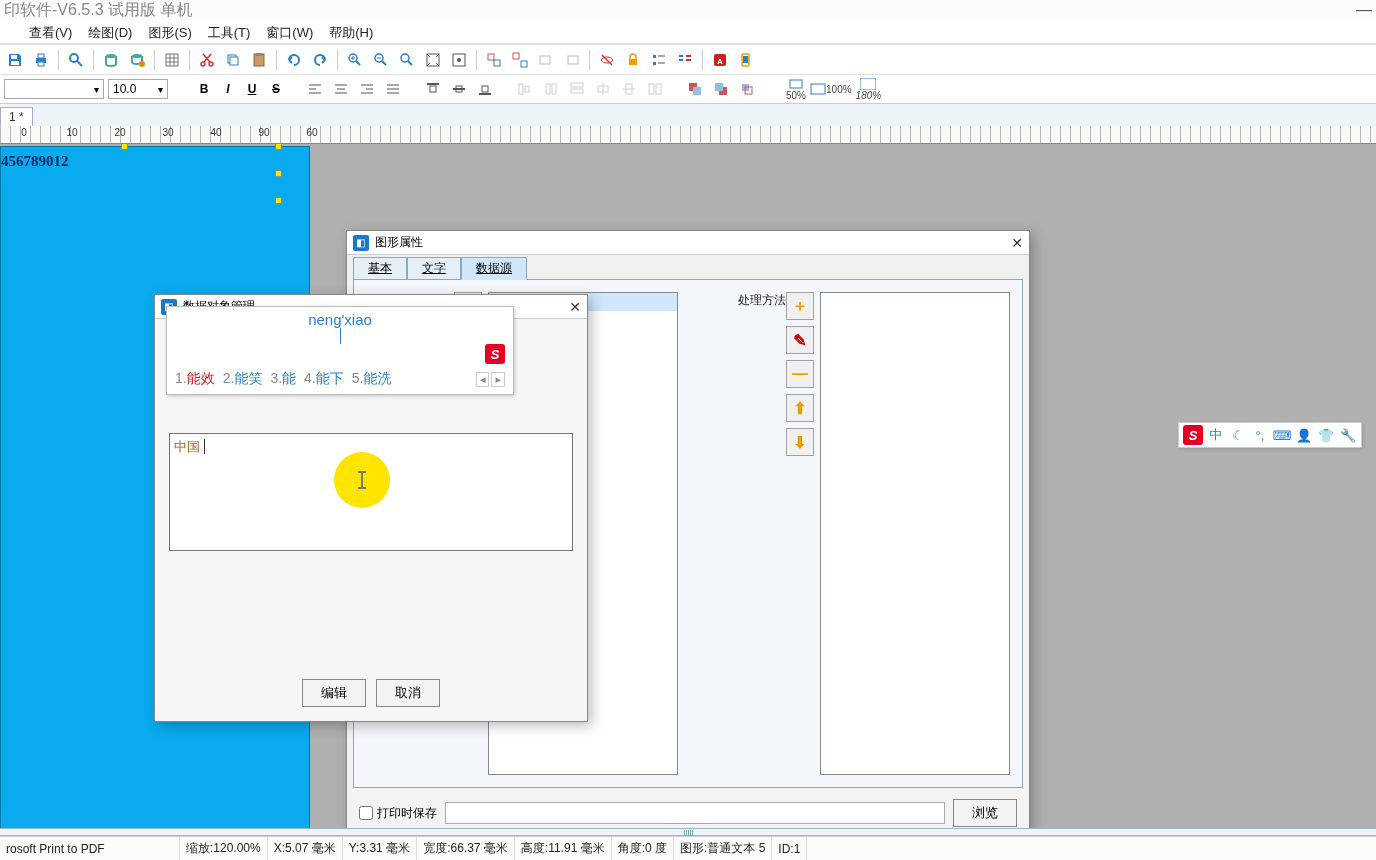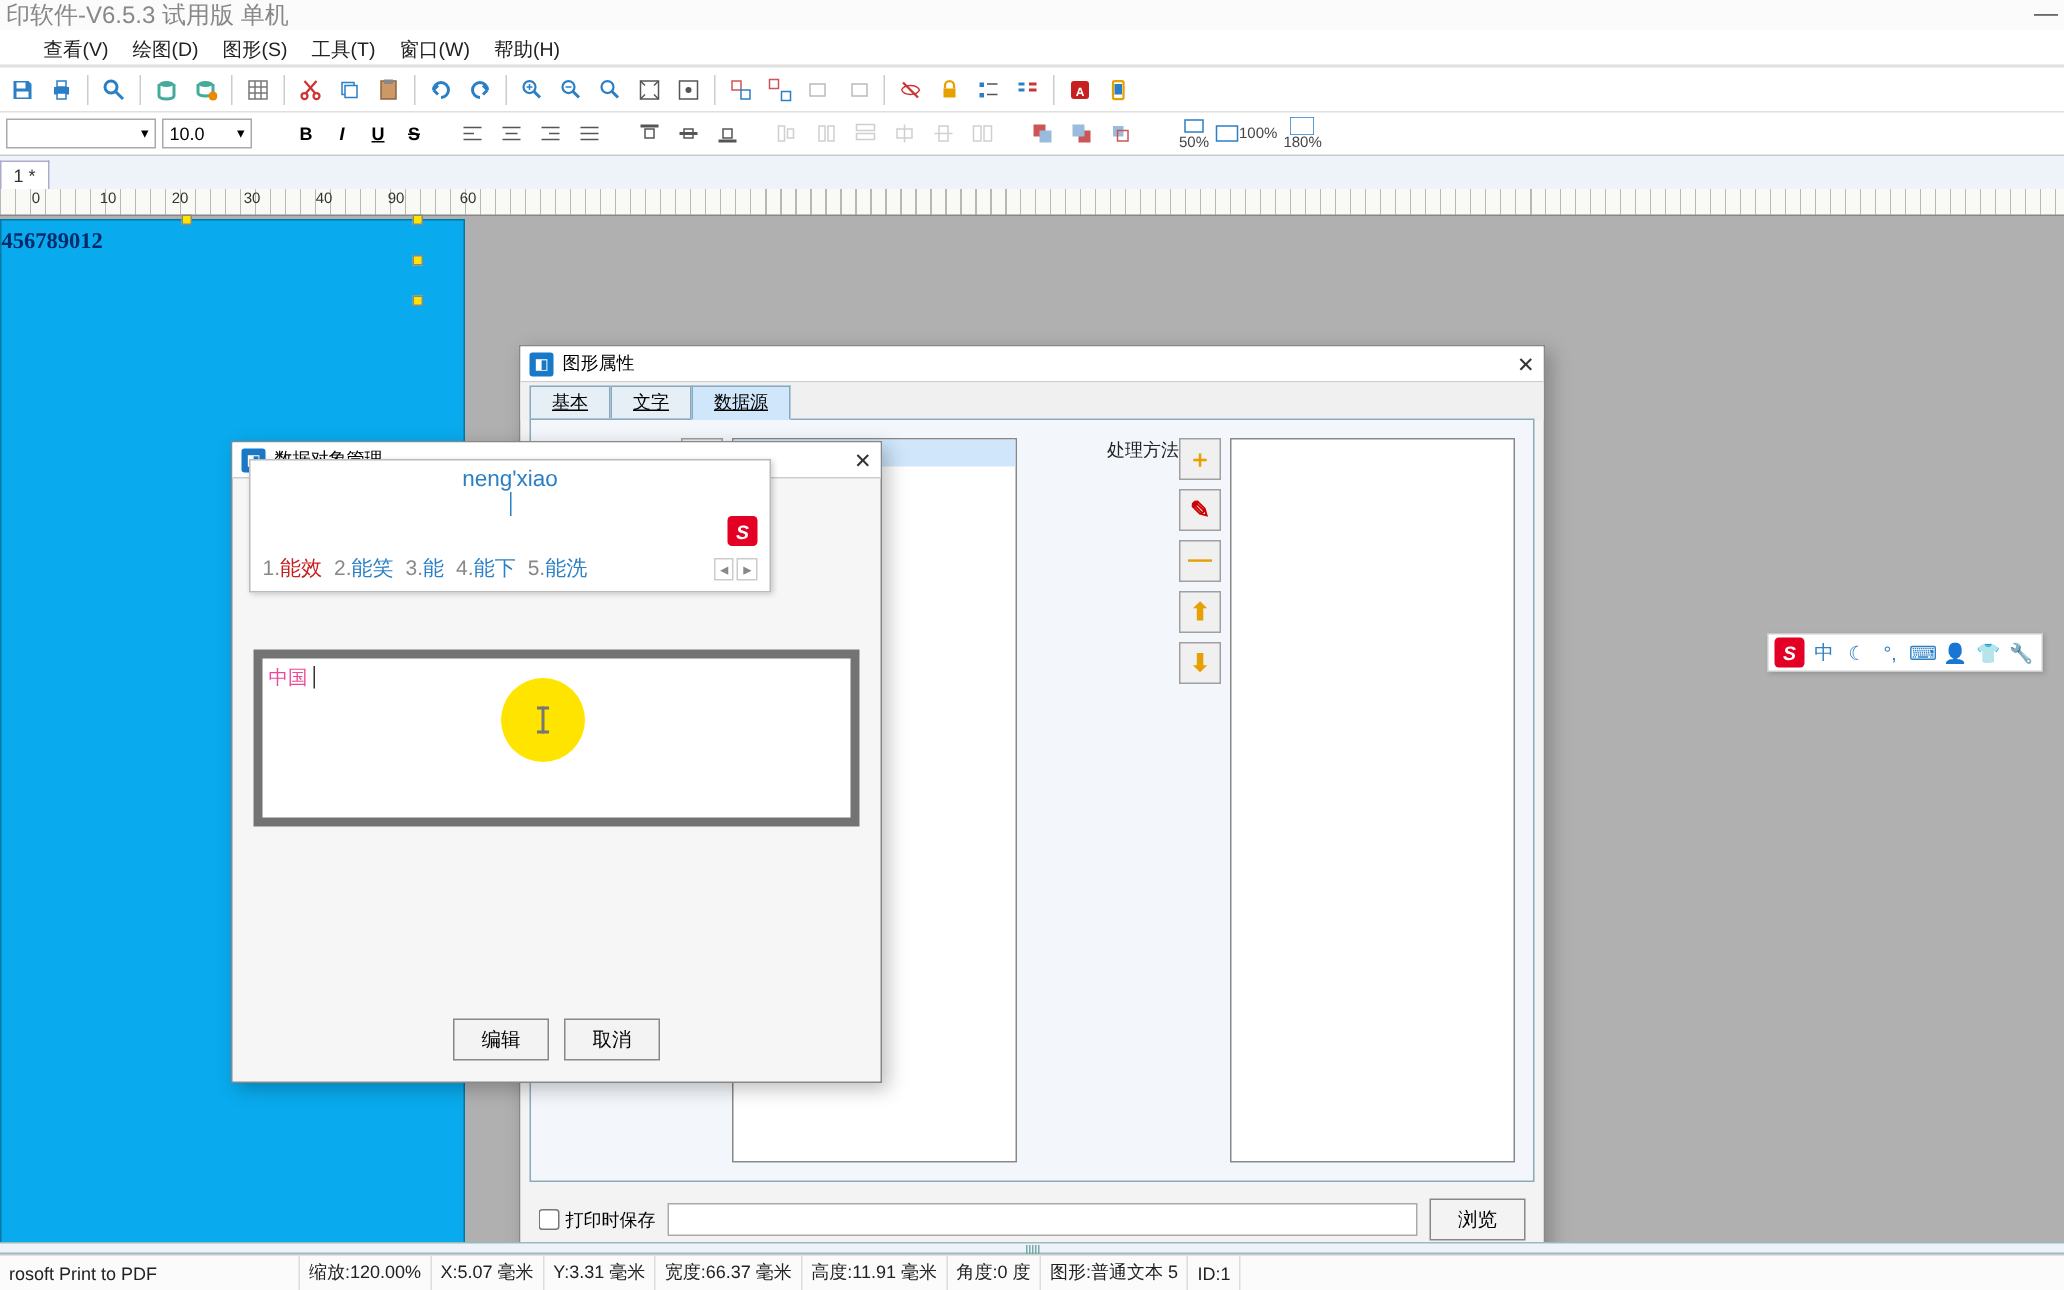--- a/index.html
+++ b/index.html
@@ -69,21 +69,21 @@
 .save-row { display:flex; align-items:center; gap:8px; padding:4px 12px; }
 .save-row .chk { display:flex; align-items:center; gap:4px; }
 .save-row input[type=checkbox] { width:14px; height:14px; }
 .save-row .path { flex:1; border:1px solid #aaa; height:22px; background:#fff; }
 .btn { border:1px solid #888; background:#f3f3f3; padding:4px 18px; cursor:pointer; font-size:13px; }
 .actions-row { display:flex; gap:14px; justify-content:center; padding:12px; }
 
 
 #dlg-data { top:168px; left:154px; width:434px; height:428px; background:#f6f6f6; }
 .obj-body { padding:14px; display:flex; flex-direction:column; height:calc(100% - 24px); }
-.textarea { border:6px solid #737373; background:#fff; flex:0 0 118px; padding:4px; font-size:13px; color:#ec4899; }
+.textarea { border:1px solid #737373; background:#fff; flex:0 0 118px; padding:4px; font-size:13px; color:#a16207; }
 .cursor-fx { position:absolute; top:326px; left:334px; width:56px; height:56px; border-radius:50%; background:#ffe400; display:flex; align-items:center; justify-content:center; z-index:50; }
 .cursor-fx .ibeam { width:2px; height:18px; background:#777; position:relative; }
 .cursor-fx .ibeam::before, .cursor-fx .ibeam::after { content:''; position:absolute; left:-3px; width:8px; height:2px; background:#777; }
 .cursor-fx .ibeam::before { top:0; }
 .cursor-fx .ibeam::after { bottom:0; }
 .obj-actions { display:flex; gap:10px; justify-content:center; margin-top:auto; padding-top:10px; }
 
 
 .ime { position:absolute; top:348px; left:162px; width:348px; background:#fff; border:1px solid #bbb; box-shadow:1px 1px 4px rgba(0,0,0,0.2); z-index:60; }
 .ime-input-row { padding:4px 8px; font-size:15px; color:#2a7fc5; display:flex; align-items:center;flex-direction:column; }
@@ -437,21 +437,21 @@
         <rect x="2" y="2" width="12" height="8" fill="none" stroke="#2a7fc5"></rect>
       </svg>
       <span class="tb-label">50%</span>
     </div>
   <div style="display:flex;flex-direction:row;align-items:center;">
       <svg width="16" height="12" viewBox="0 0 16 12">
         <rect x="1" y="1" width="14" height="10" fill="none" stroke="#2a7fc5"></rect>
       </svg>
       <span class="tb-label">100%</span>
     </div>
-  <div style="display:flex;flex-direction:column;align-items:center;">
+  <div style="display:flex;flex-direction:column;align-items:center;font-style:italic;">
       <svg width="16" height="12" viewBox="0 0 16 12">
         <rect x="0" y="0" width="16" height="12" fill="none" stroke="#2a7fc5"></rect>
       </svg>
       <span class="tb-label">180%</span>
     </div>
 </div>
 
 <div class="doc-tab-row">
   <div class="doc-tab">1 *</div>
 </div>
@@ -593,21 +593,21 @@
   <div class="status-grip">
       <span></span>
       <span></span>
       <span></span>
       <span></span>
       <span></span>
     </div>
 </div>
 
 <div class="status-bar">
-  <div class="status-cell" style="width:200px;">rosoft Print to PDF</div>
+  <div class="status-cell" style="width:180px;">rosoft Print to PDF</div>
   <div class="status-cell">缩放:120.00%</div>
   <div class="status-cell">X:5.07 毫米</div>
   <div class="status-cell">Y:3.31 毫米</div>
   <div class="status-cell">宽度:66.37 毫米</div>
   <div class="status-cell">高度:11.91 毫米</div>
   <div class="status-cell">角度:0 度</div>
   <div class="status-cell">图形:普通文本 5</div>
   <div class="status-cell">ID:1</div>
 </div>
 

